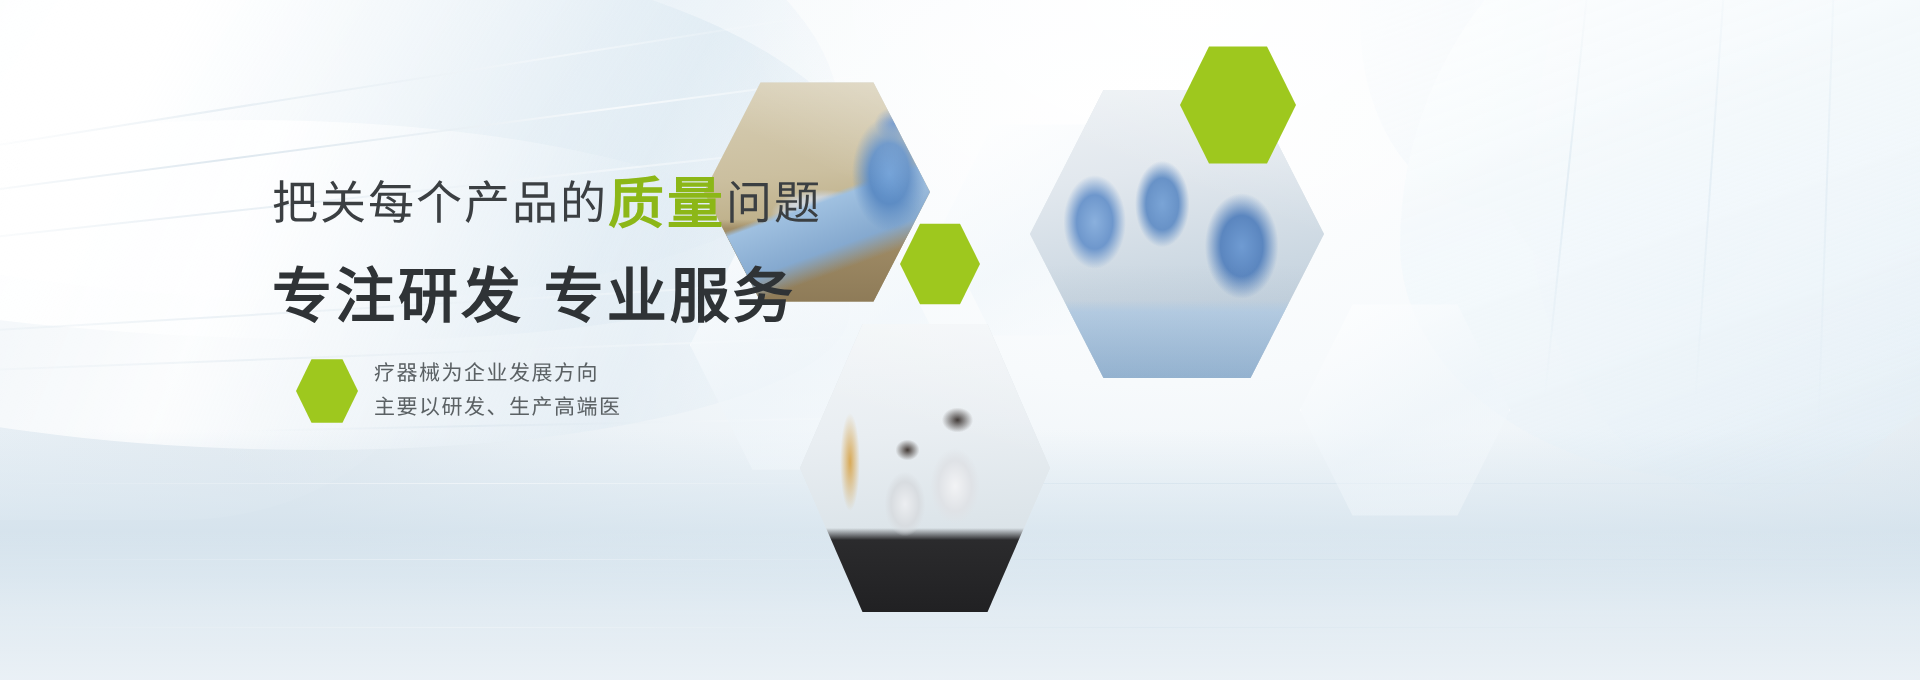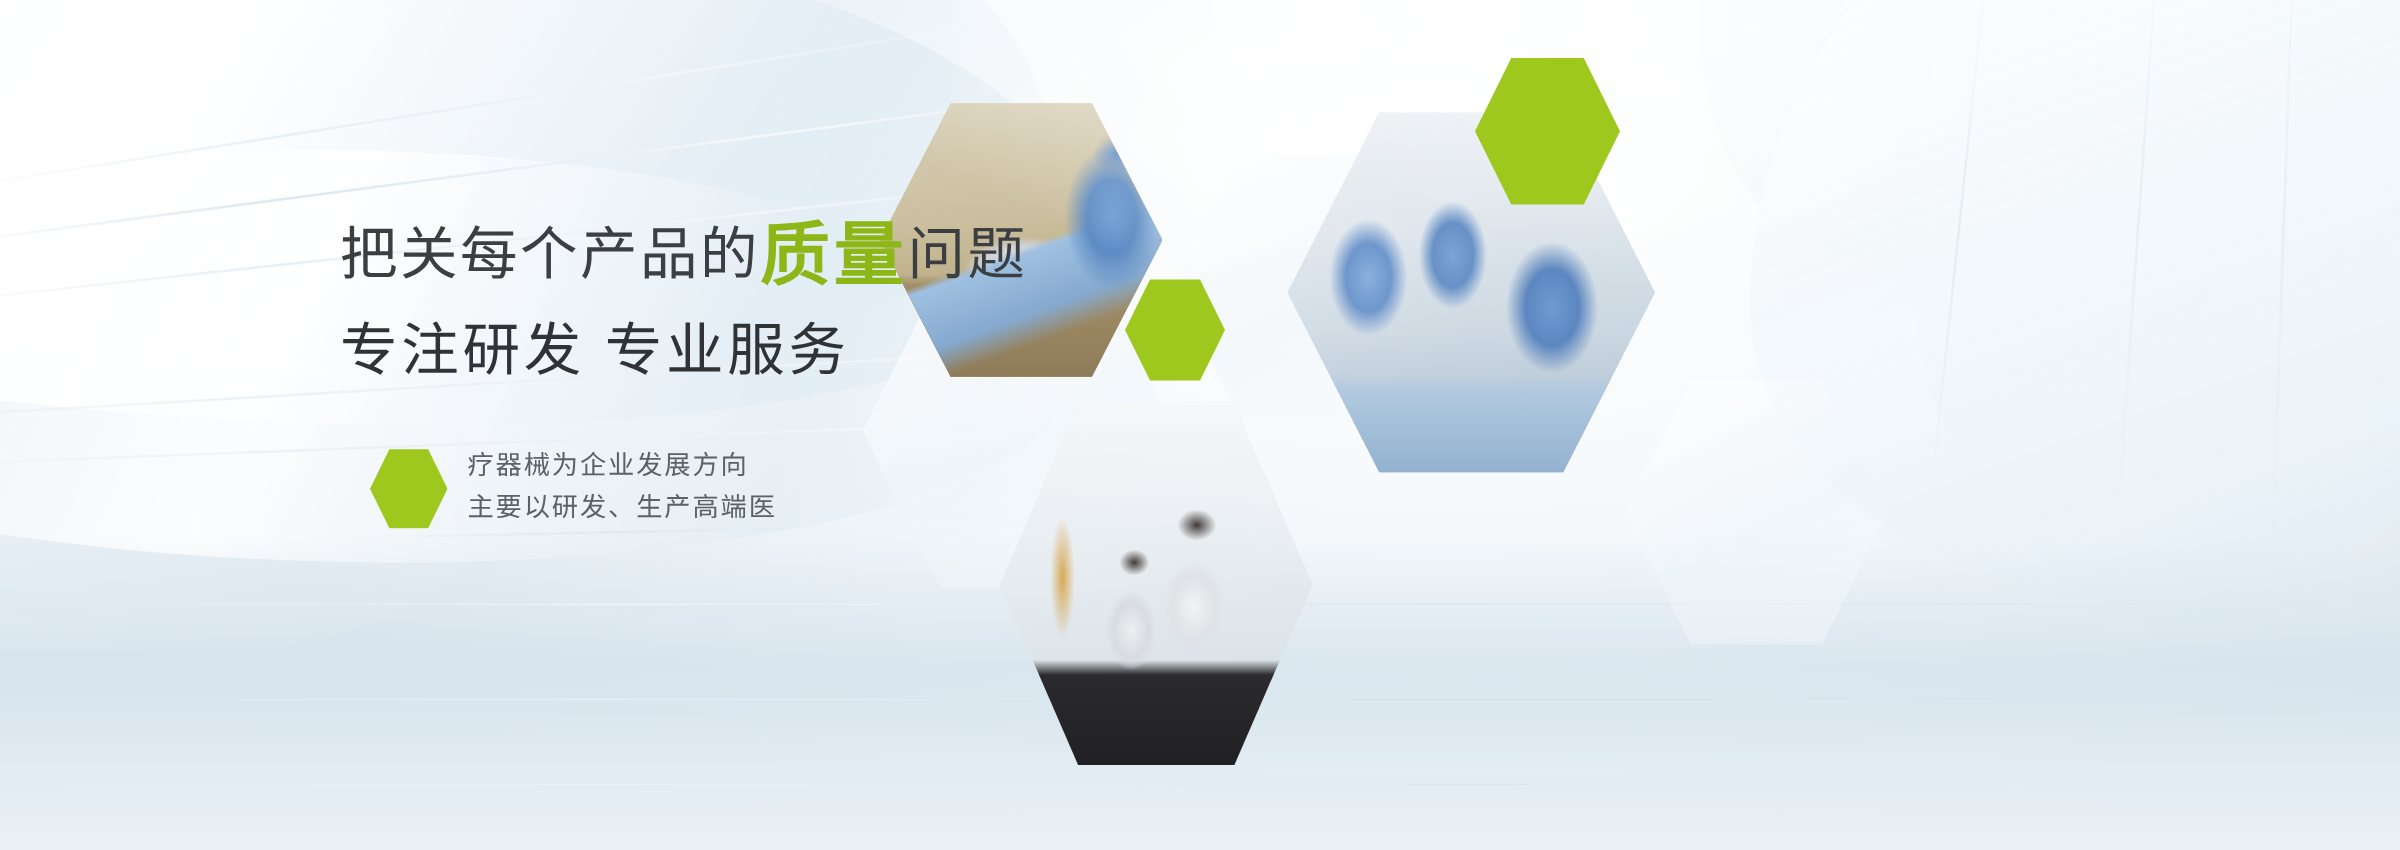--- a/index.html
+++ b/index.html
@@ -185,33 +185,33 @@
     left:272px; top:176px;
     z-index:20;
   }
   .headline-1 {
     font-family:"Liberation Sans","DejaVu Sans", sans-serif;
     font-size:46px;
     line-height:1;
     color:#3b3f42;
     letter-spacing:2px;
     white-space:nowrap;
-    margin-bottom:25px;
+    margin-bottom:35px;
   }
   .headline-1 .hl {
     color:#8cb717;
     font-weight:bold;
     font-size:56px;
     letter-spacing:3px;
     vertical-align:-4px;
   }
   .headline-2 {
     font-family:"Liberation Sans","DejaVu Sans", sans-serif;
-    font-size:46px;
-    font-weight:normal;
+    font-size:60px;
+    font-weight:bold;
     line-height:1;
     color:#2f3336;
     letter-spacing:3px;
     white-space:nowrap;
   }
   #subline {
     position:absolute;
     left:374px; top:356px;
     z-index:20;
     font-family:"Liberation Sans","DejaVu Sans", sans-serif;

